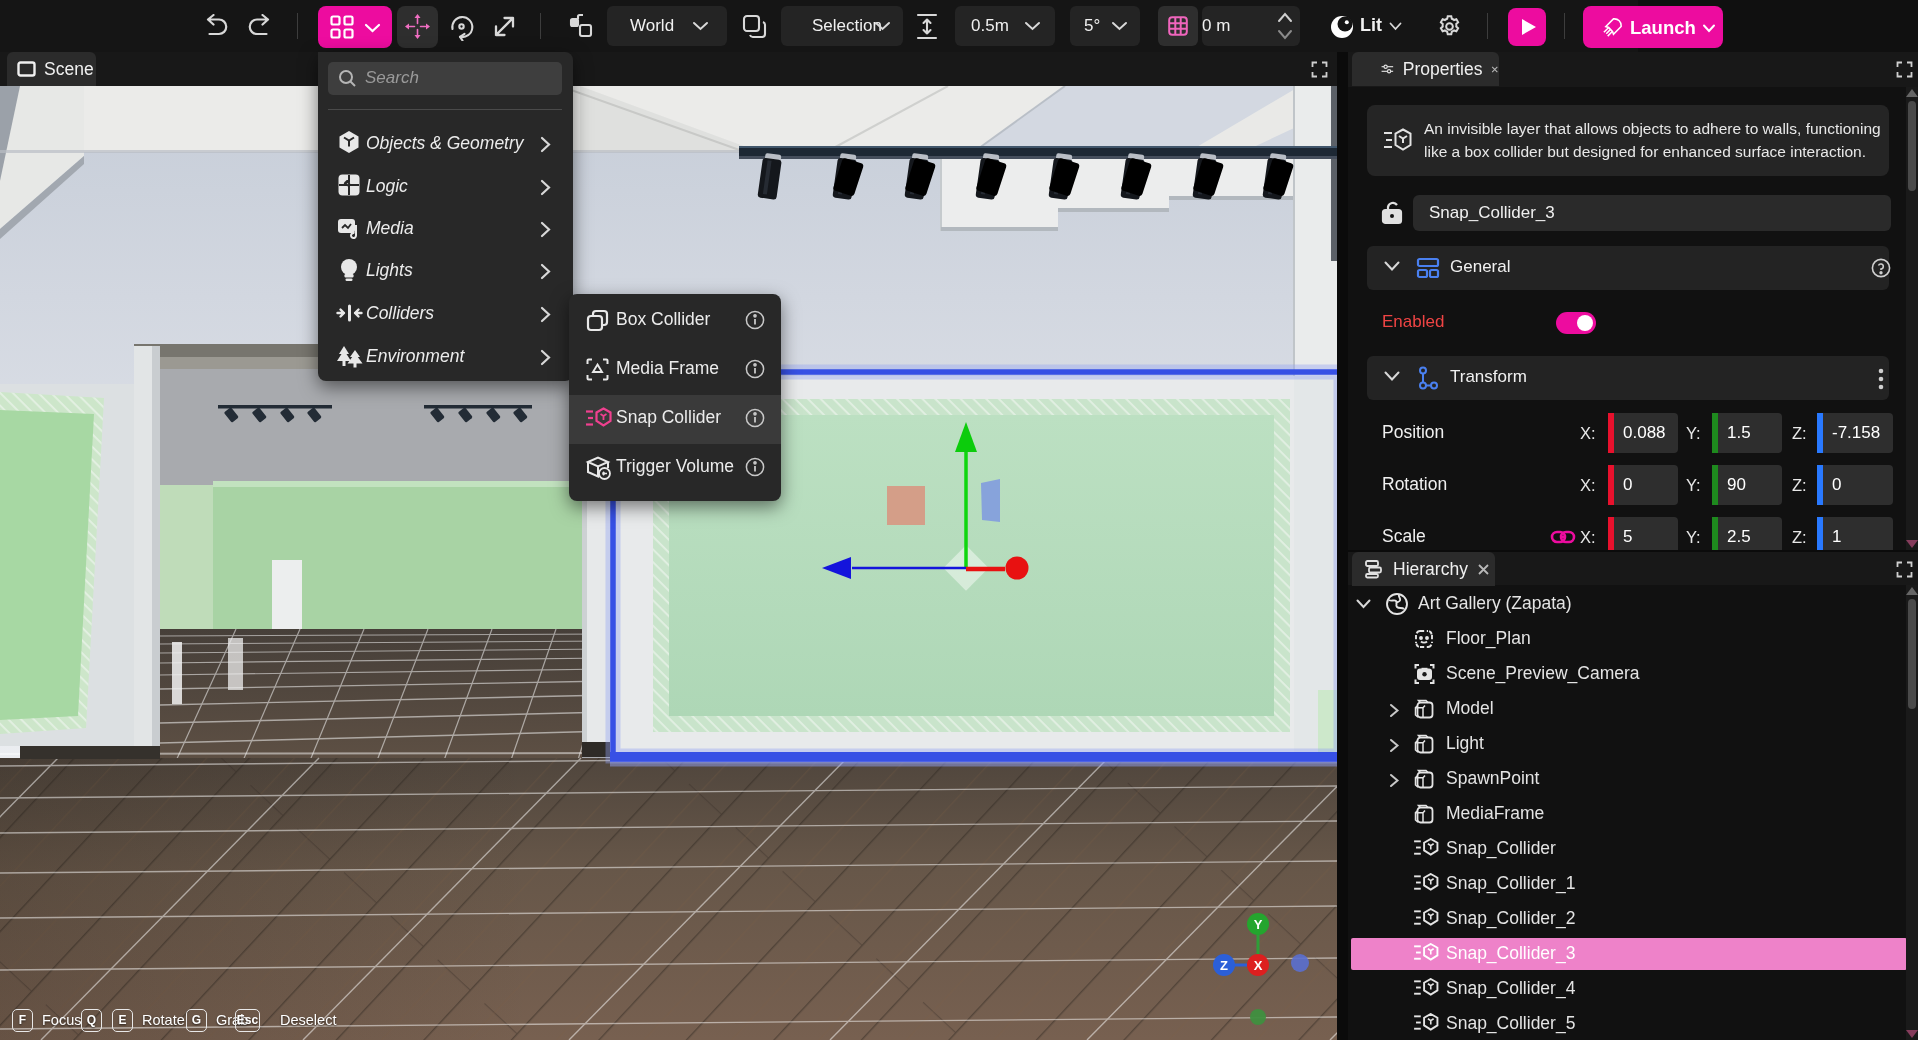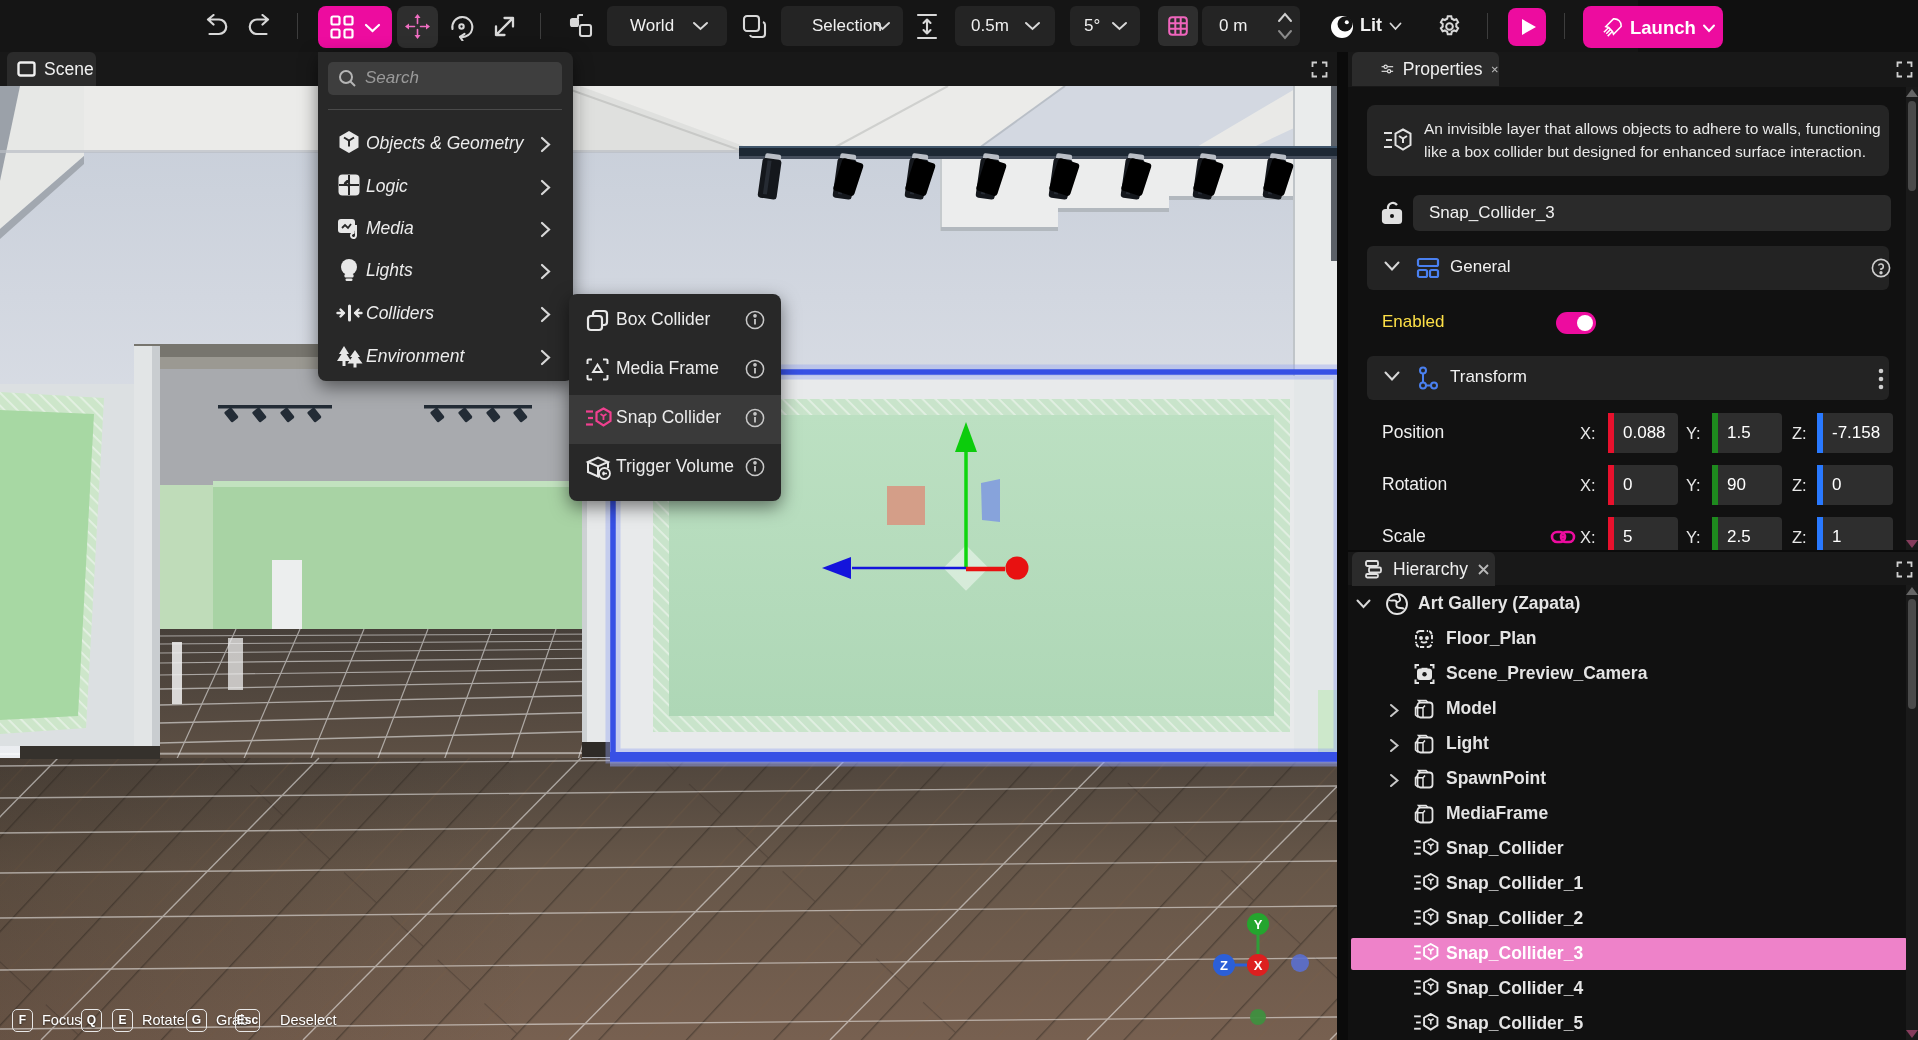--- a/index.html
+++ b/index.html
@@ -15,21 +15,21 @@
   color:#f0f0f0; font-size:17px; display:flex; align-items:center; }
 .sep { position:absolute; top:13px; width:1px; height:26px; background:#3d3d3d; }
 .tab { position:absolute; top:0; height:34px; background:#2b2b2b; border-radius:6px 6px 0 0;
   display:flex; align-items:center; color:#f0f0f0; font-size:17.5px; }
 .key { display:inline-block; border:1.6px solid #e8e8e8; border-radius:5px; color:#fff;
   text-align:center; font-weight:bold; }
 .xl { position:absolute; color:#e8e8e8; font-size:16.5px; }
 .xb { position:absolute; width:6px; height:40px; }
 .xi { position:absolute; height:40px; background:#2e2e2e; border-radius:0 4px 4px 0;
   color:#fff; font-size:17px; line-height:40px; padding-left:9px; }
-.trow { position:absolute; width:570px; height:32px; color:#e4e4e4; font-size:17.5px;font-weight:bold; }
+.trow { position:absolute; width:570px; height:32px; color:#e4e4e4; font-size:17.5px; }
 .ticon { position:absolute; left:65px; top:5px; }
 .ttext { position:absolute; left:98px; top:5px; }
 .tchev { position:absolute; left:41px; top:10px; }
 </style>
 </head>
 <body>
 <div id="toolbar">
 
   <svg class="abs" style="left:205px; top:14px;" width="24" height="25" viewBox="0 0 24 25" fill="none" stroke="#d8d8d8" stroke-width="2.2" stroke-linecap="round" stroke-linejoin="round">
       <path d="M3 5.5 L8.5 10.5 M3 5.5 L8.5 1 M3 5.5 H14 A7.2 7.2 0 0 1 14 20 H4.5"></path>
@@ -108,21 +108,21 @@
       </svg>
   </div>
 
   <div class="abs" style="left:1158px; top:6px; width:40px; height:40px; background:#2e2e2e; border-radius:6px;">
     <svg class="abs" style="left:10px; top:10px;" width="20" height="20" viewBox="0 0 20 20" fill="none" stroke="#f065bd" stroke-width="2">
         <rect x="1.2" y="1.2" width="17.6" height="17.6" rx="3"></rect>
         <path d="M7.3 1.2 V18.8 M12.7 1.2 V18.8 M1.2 7.3 H18.8 M1.2 12.7 H18.8"></path>
       </svg>
   </div>
 
-  <div class="chip" style="left:1202px; width:98px; padding-left:17px;">0 m</div>
+  <div class="chip" style="left:1202px; width:98px; ">0 m</div>
   <svg class="abs" style="left:1276px; top:11px;" width="18" height="13" viewBox="0 0 18 13" fill="none" stroke="#cfcfcf" stroke-width="2" stroke-linecap="round">
       <path d="M3 10 L9 3 L15 10"></path>
     </svg>
   <svg class="abs" style="left:1276px; top:28px;" width="18" height="13" viewBox="0 0 18 13" fill="none" stroke="#8a8a8a" stroke-width="2" stroke-linecap="round">
       <path d="M3 3 L9 10 L15 3"></path>
     </svg>
 
   <svg class="abs" style="left:1330px; top:15px;" width="24" height="24" viewBox="0 0 24 24">
       <circle cx="12" cy="12" r="11" fill="#fff"></circle>
       <circle cx="15" cy="9" r="7.5" fill="#151515"></circle>
@@ -601,21 +601,21 @@
         <rect x="14" y="13" width="8" height="7" rx="1.6"></rect>
       </svg>
     <span class="abs" style="left:83px; top:11px; color:#f0f0f0; font-size:17px;">General</span>
     <svg class="abs" style="left:504px; top:12px;" width="20" height="20" viewBox="0 0 20 20" fill="none" stroke="#cfcfcf" stroke-width="1.6">
         <circle cx="10" cy="10" r="8.6"></circle>
         <path d="M7.5 7.5 A 2.5 2.5 0 1 1 10 11 V12"></path>
         <circle cx="10" cy="14.8" r="0.9" fill="#cfcfcf"></circle>
       </svg>
   </div>
 
-  <span class="abs" style="left:34px; top:260px; color:#fde047; font-size:17px;">Enabled</span>
+  <span class="abs" style="left:34px; top:260px; color:#ef4444; font-size:17px;">Enabled</span>
   <div class="abs" style="left:208px; top:260px; width:40px; height:22px; background:#ed0c9f; border-radius:11px;">
     <div class="abs" style="left:21px; top:3px; width:16px; height:16px; background:#fff; border-radius:50%;"></div>
   </div>
 
   <div class="abs" style="left:19px; top:304px; width:522px; height:44px; background:#232323; border-radius:6px;">
     <svg class="abs" style="left:17px; top:15px;" width="16" height="11" viewBox="0 0 16 11" fill="none" stroke="#d8d8d8" stroke-width="2" stroke-linecap="round">
         <path d="M1.5 1.5 L8 8.5 L14.5 1.5"></path>
       </svg>
     <svg class="abs" style="left:50px; top:10px;" width="22" height="24" viewBox="0 0 22 24" fill="none" stroke="#4a80f0" stroke-width="2">
         <circle cx="6" cy="4.5" r="3"></circle>

